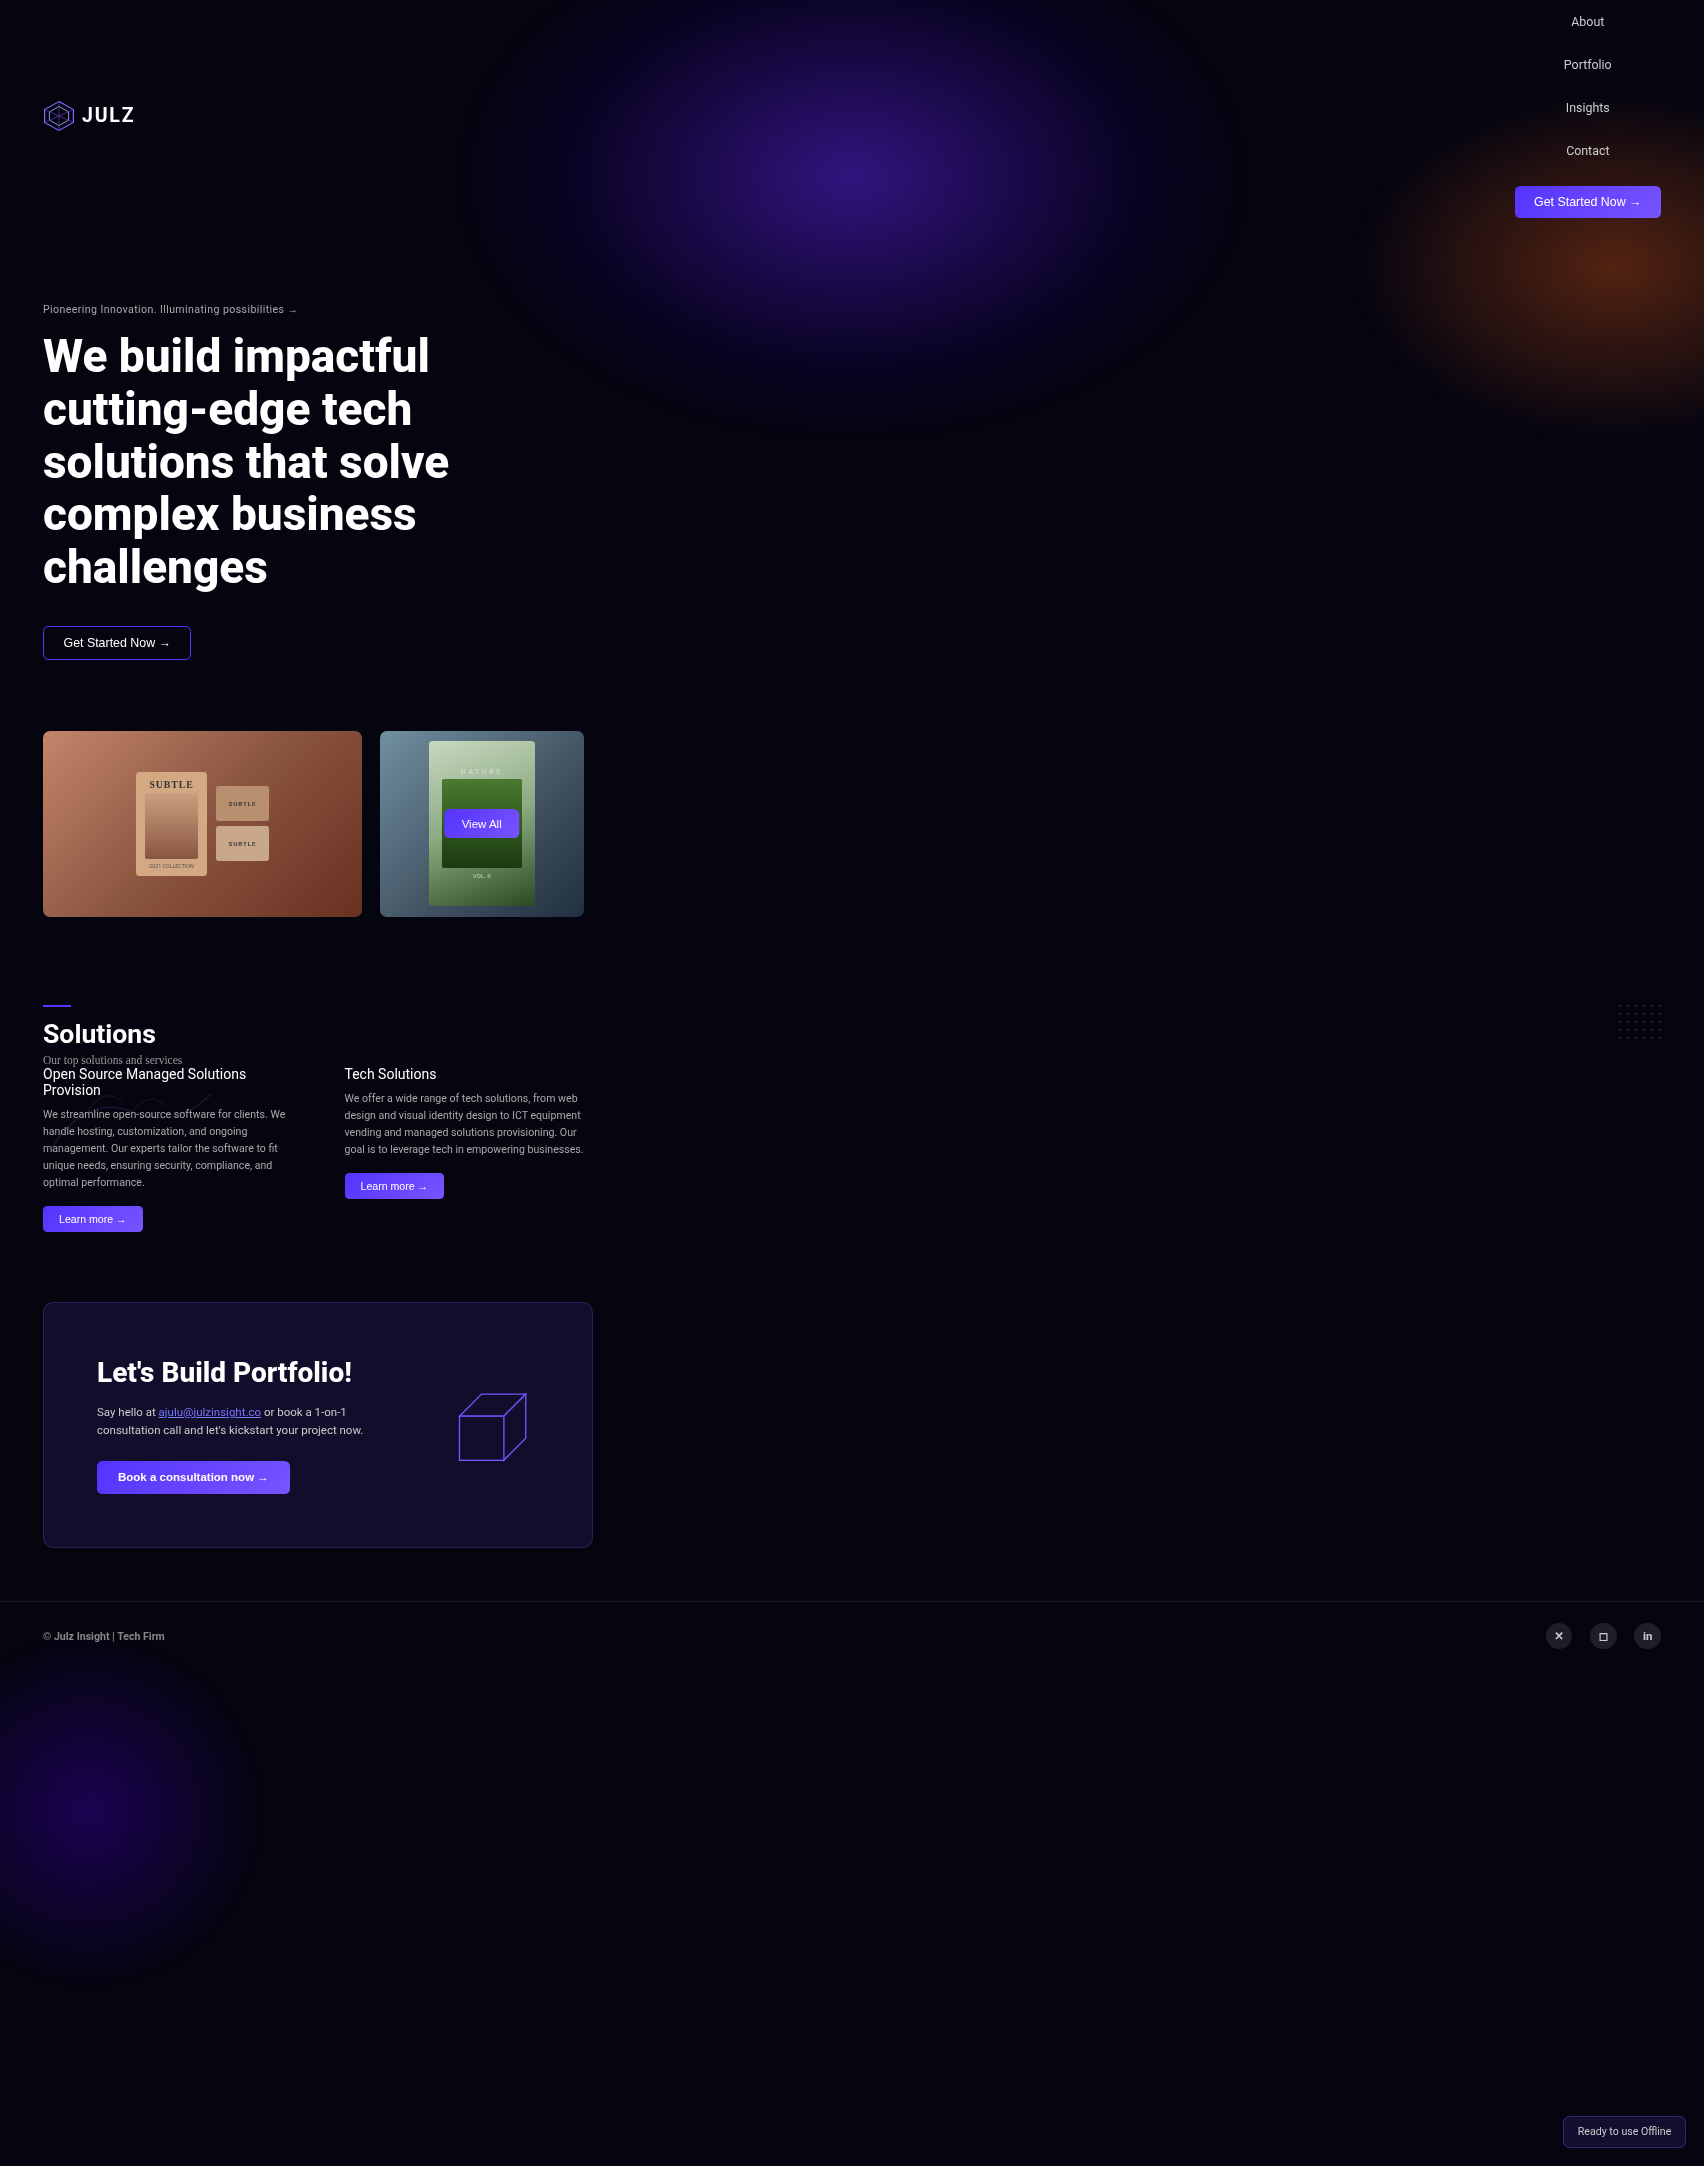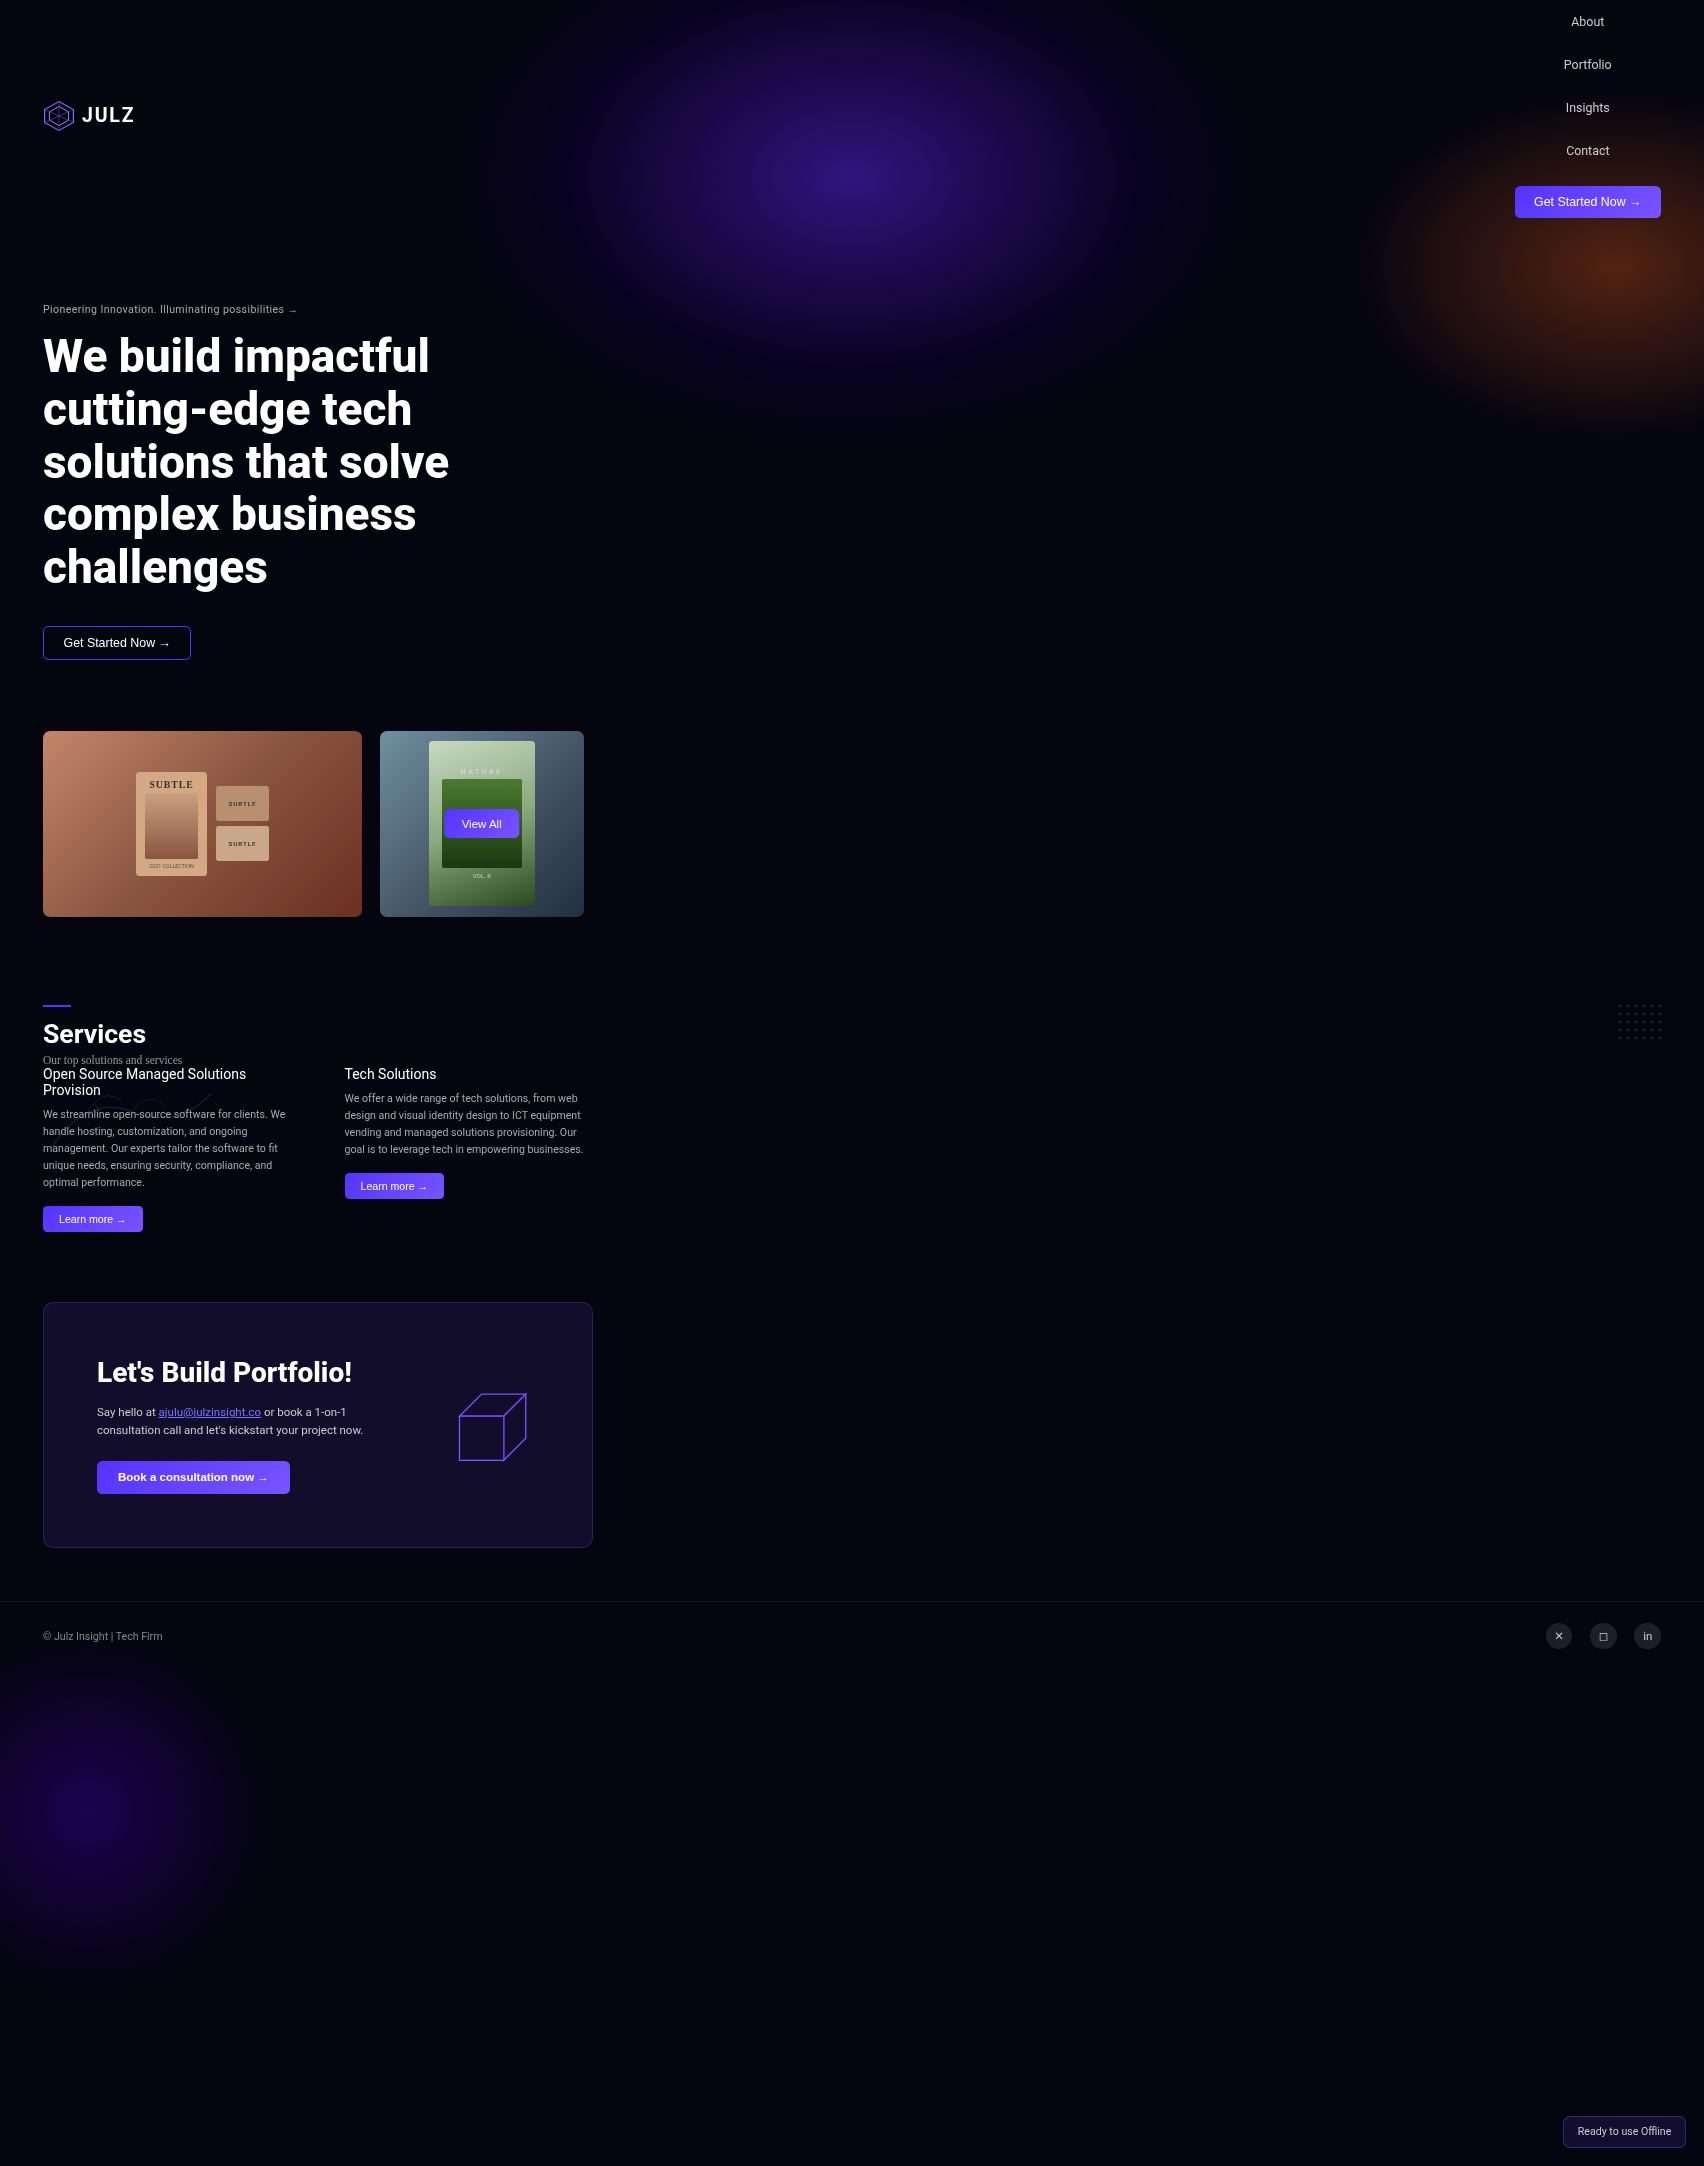--- a/index.html
+++ b/index.html
@@ -362,20 +362,21 @@
 
     
     footer {
       position: relative;
       z-index: 2;
       padding: 21px 43px;
       display: flex;
       align-items: center;
       justify-content: space-between;
       border-top: 0.9px solid rgba(255,255,255,0.08);
+      font-weight: bold;
     }
 
     .footer-copy {
       font-size: 10.6px;
       color: #888;
     }
 
     .footer-socials {
       display: flex;
       gap: 17.7px;
@@ -486,21 +487,21 @@
       <span class="nature-text" style="font-size:7px;color:#ddd;letter-spacing:2.7px;">NATURE</span>
       <div class="nature-photo"></div>
       <span style="font-size:6.2px;color:#ccc;margin-top:3.5px;">VOL. II</span>
     </div>
     <button class="view-all-btn">View All</button>
   </div>
 </section>
 
 <section class="services-section" style="position:relative;">
   <div class="section-label-line"></div>
-  <h2 class="section-title">Services</h2>
+  <h2 class="section-title">Solutions</h2>
   <p class="section-subtitle">Our top solutions and services</p>
 
   <div class="grid-dots">
     <div class="grid-row">
         <div class="dot"></div>
         <div class="dot"></div>
         <div class="dot"></div>
         <div class="dot"></div>
         <div class="dot"></div>
         <div class="dot"></div>

